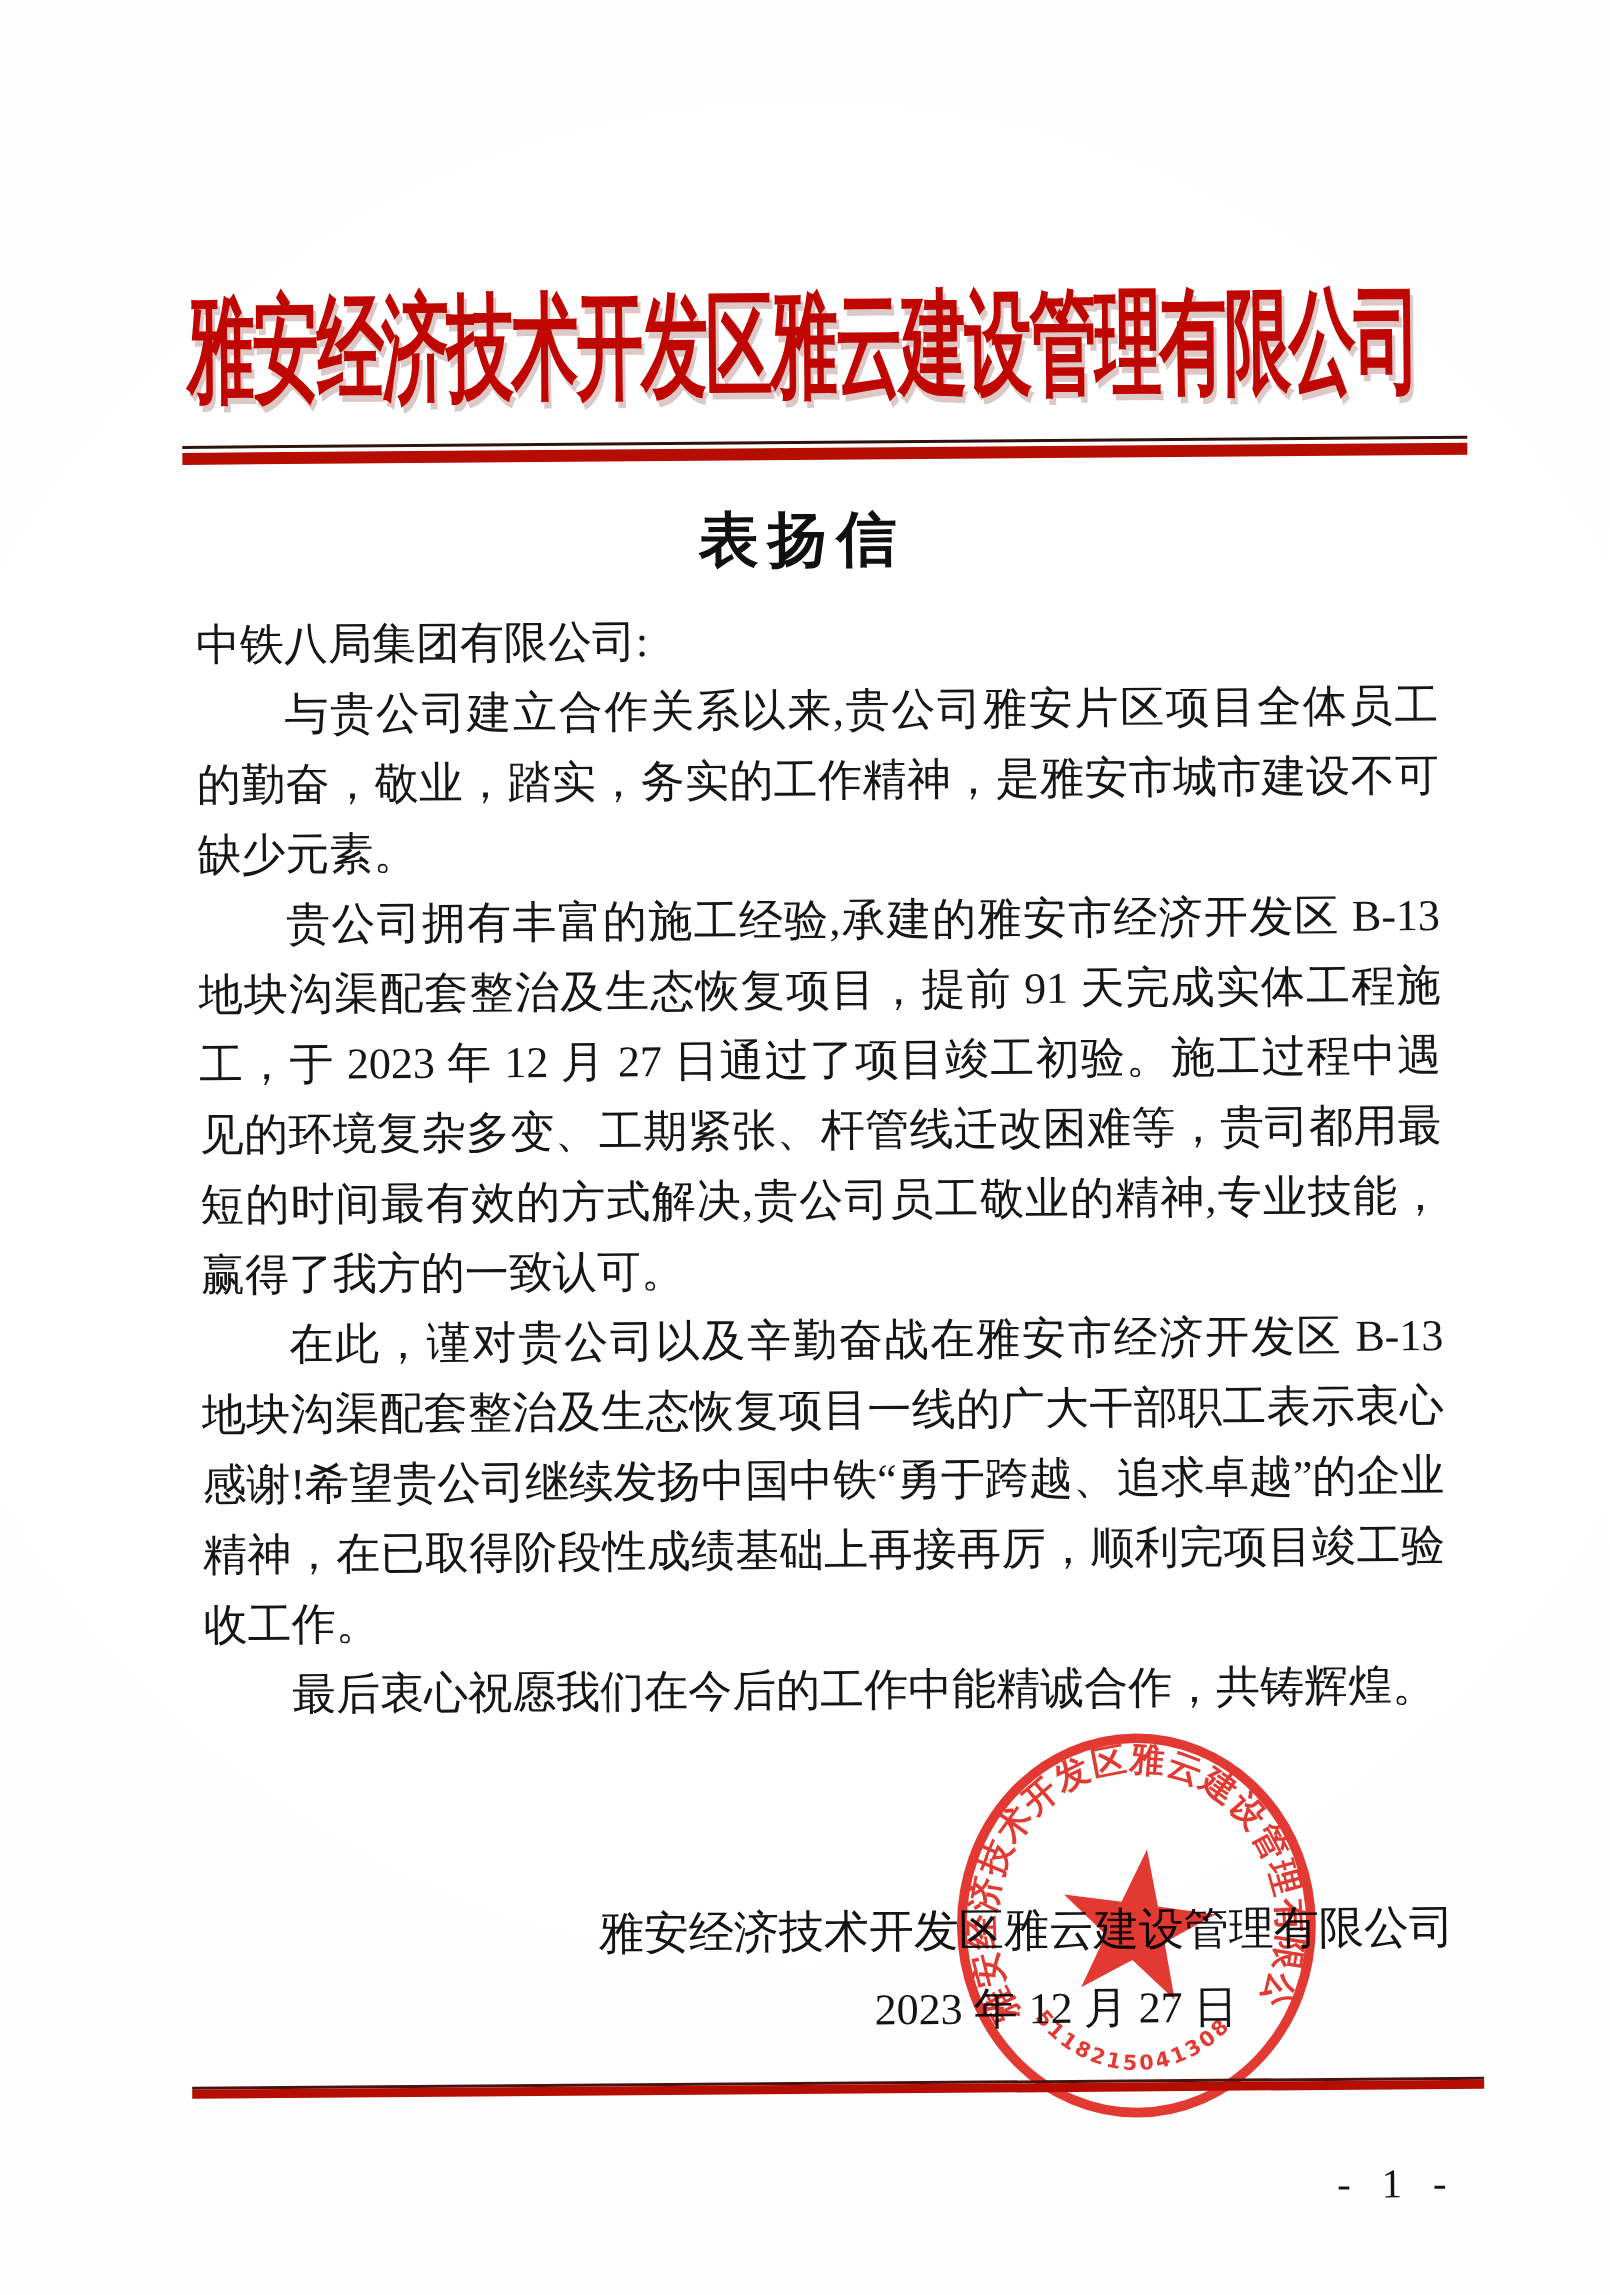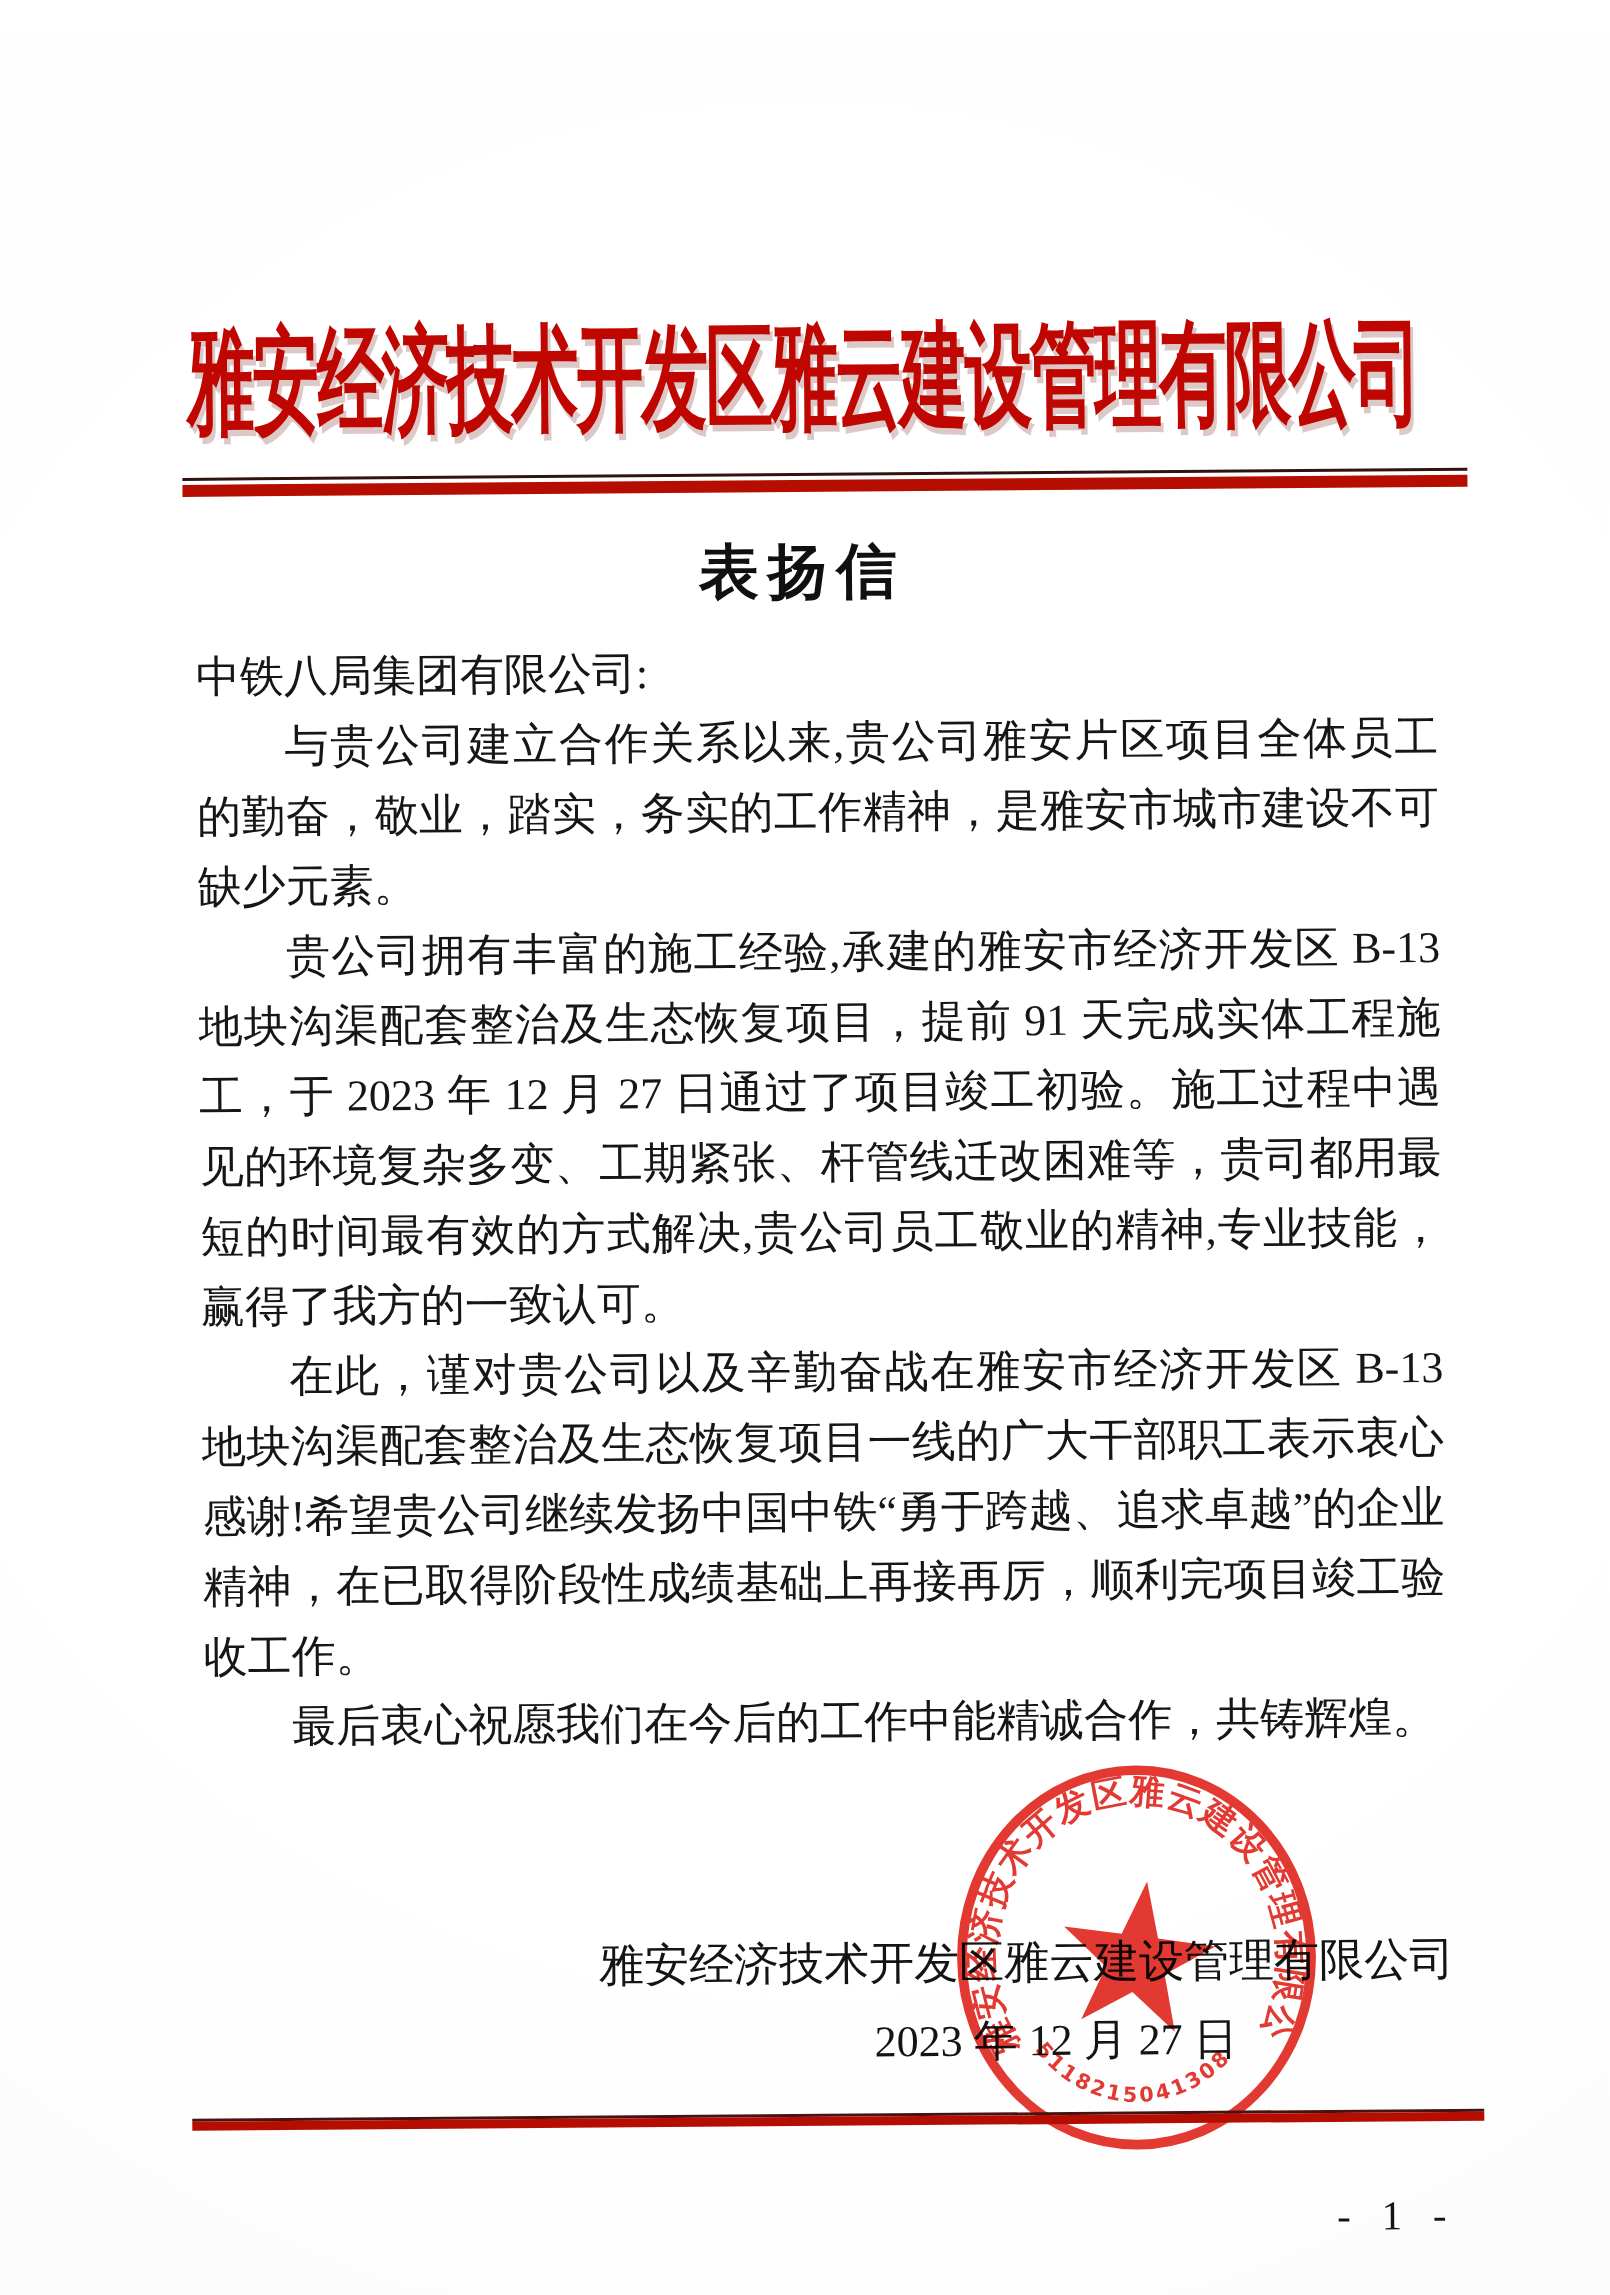--- a/index.html
+++ b/index.html
@@ -3,21 +3,21 @@
 <meta charset="utf-8">
 <style>
   html,body{margin:0;padding:0;background:#ffffff;}
   body{
     width:1610px;height:2295px;position:relative;overflow:hidden;
     font-family:"Liberation Serif","DejaVu Serif",serif;
     color:#181818;
   }
   .page{
     position:absolute;inset:0;background:
-      radial-gradient(circle at 50% 45%, #ffffff 60%, #fdfcfc 100%); margin-top: 32px;
+      radial-gradient(circle at 50% 45%, #ffffff 60%, #fdfcfc 100%);
   }
   .tilt{ position:absolute; inset:0; transform:rotate(-0.45deg); transform-origin:50% 40%; }
 
   
   .letterhead{
     position:absolute; top:271px; left:184px; width:1247px; height:148px;
     display:flex; align-items:center; justify-content:center;
     font-size:67px; font-weight:900; letter-spacing:-2.2px;
     color:#bf0600; white-space:nowrap;
     transform:scaleY(1.72);

